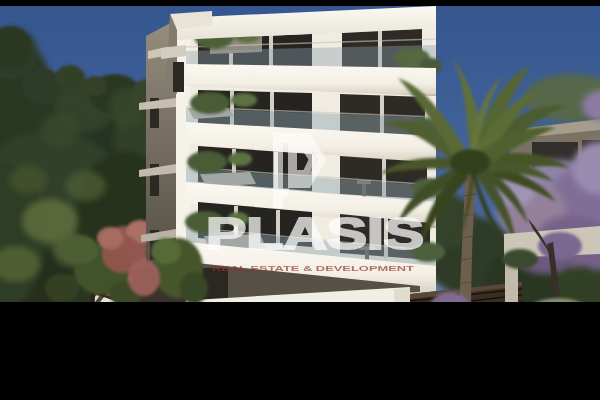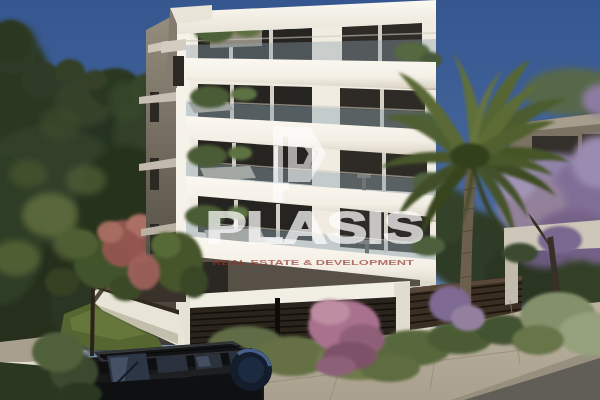--- a/index.html
+++ b/index.html
@@ -1,16 +1,16 @@
 <!DOCTYPE html>
 <html><head>
 <meta charset="utf-8">
 <style>
 html,body{margin:0;padding:0;background:#000;}
-#scene{width:600px;height:400px;position:relative;overflow:hidden;font-family:"Liberation Sans",sans-serif;}
+#scene{width:600px;height:296px;position:relative;overflow:hidden;font-family:"Liberation Sans",sans-serif;margin-top:6px;}
 </style>
 </head>
 <body>
 <div id="scene">
 <svg width="600" height="400" viewBox="0 0 600 400" xmlns="http://www.w3.org/2000/svg">
 <defs>
 <linearGradient id="sky" x1="0" y1="0" x2="0" y2="1">
   <stop offset="0" stop-color="#35568f"></stop>
   <stop offset="0.5" stop-color="#48679e"></stop>
   <stop offset="1" stop-color="#8aa3c6"></stop>

